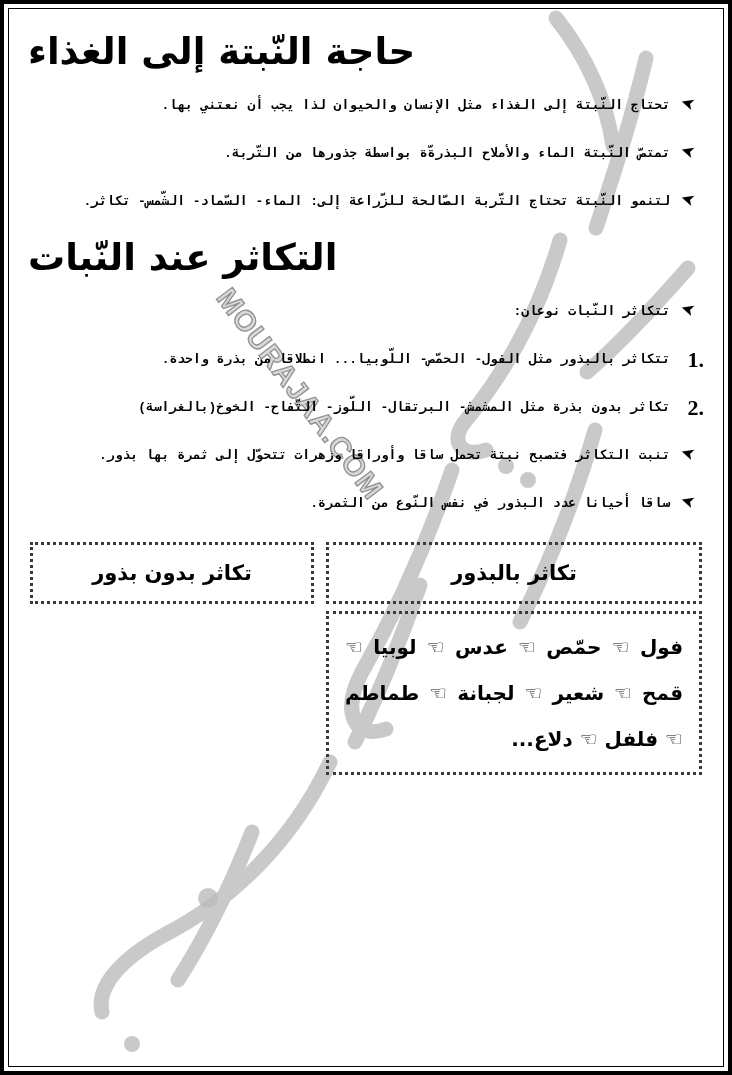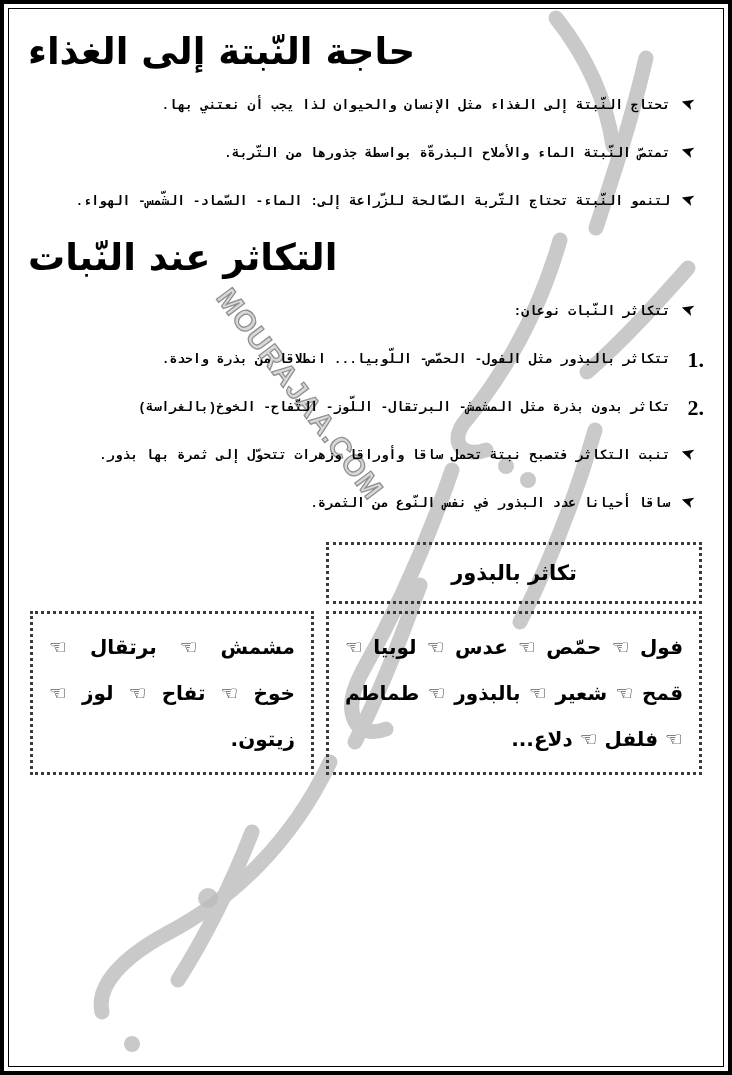--- a/index.html
+++ b/index.html
@@ -100,21 +100,21 @@
     <span class="ptext">تحتاج النّبتة إلى الغذاء مثل الإنسان والحيوان لذا يجب أن نعتني بها.</span>
   </div>
 
   <div class="para">
     <span class="bullet">➤</span>
     <span class="ptext">تمتصّ النّبتة الماء والأملاح البذرةّة بواسطة جذورها من التّربة.</span>
   </div>
 
   <div class="para">
     <span class="bullet">➤</span>
-    <span class="ptext">لتنمو النّبتة تحتاج التّربة الصّالحة للزّراعة إلى: الماء- السّماد- الشّمس- الهواء.</span>
+    <span class="ptext">لتنمو النّبتة تحتاج التّربة الصّالحة للزّراعة إلى: الماء- السّماد- الشّمس- تكاثر.</span>
   </div>
 
   <h1 class="doc-title second">التكاثر عند النّبات</h1>
 
   <div class="para">
     <span class="bullet">➤</span>
     <span class="ptext">تتكاثر النّبات نوعان:</span>
   </div>
 
   <div class="para">
@@ -133,20 +133,20 @@
   </div>
 
   <div class="para">
     <span class="bullet">➤</span>
     <span class="ptext">ساقا أحيانا عدد البذور في نفس النّوع من الثمرة.</span>
   </div>
 
   <div class="wtable">
     <div class="wrow">
       <div class="wcell head seeds">تكاثر بالبذور</div>
+      <div class="wcell head noseeds">تكاثر بدون بذور</div>
     </div>
     <div class="wrow">
-      <div class="wcell bodyc seeds">فول ☜ حمّص ☜ عدس ☜ لوبيا ☜ قمح ☜ شعير ☜ بالبذور ☜ طماطم ☜ فلفل ☜ دلاع...</div>
-      <div class="wcell bodyc noseeds">مشمش ☜ برتقال ☜ خوخ ☜ تفاح ☜ لوز ☜ زيتون.</div>
+      <div class="wcell bodyc seeds">فول ☜ حمّص ☜ عدس ☜ لوبيا ☜ قمح ☜ شعير ☜ لجبانة ☜ طماطم ☜ فلفل ☜ دلاع...</div>
     </div>
   </div>
 
 </div>
 
 </body></html>

